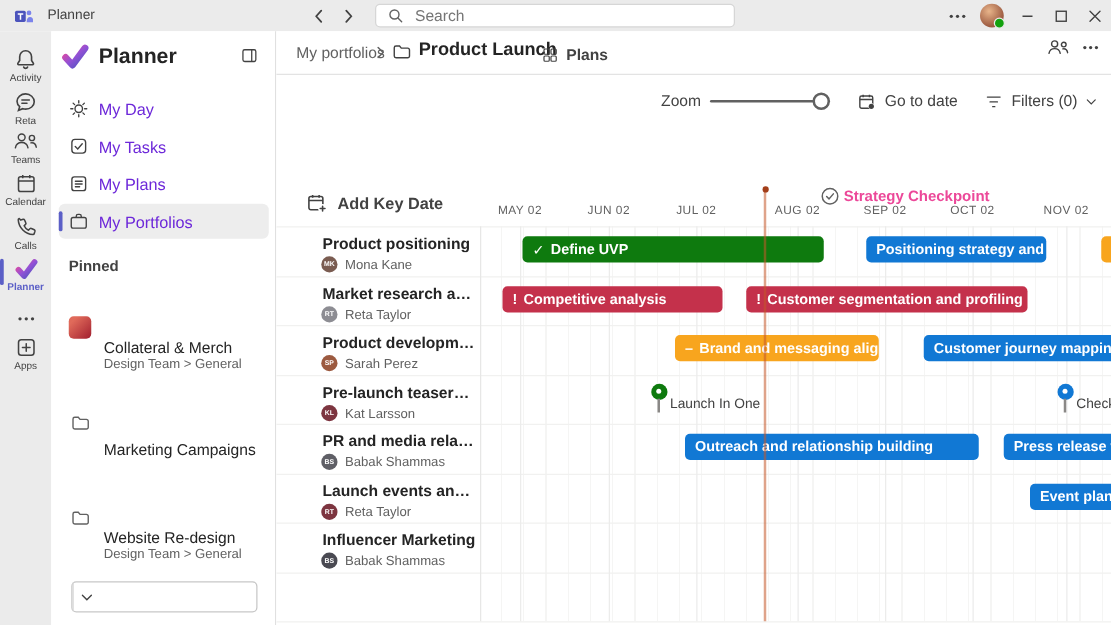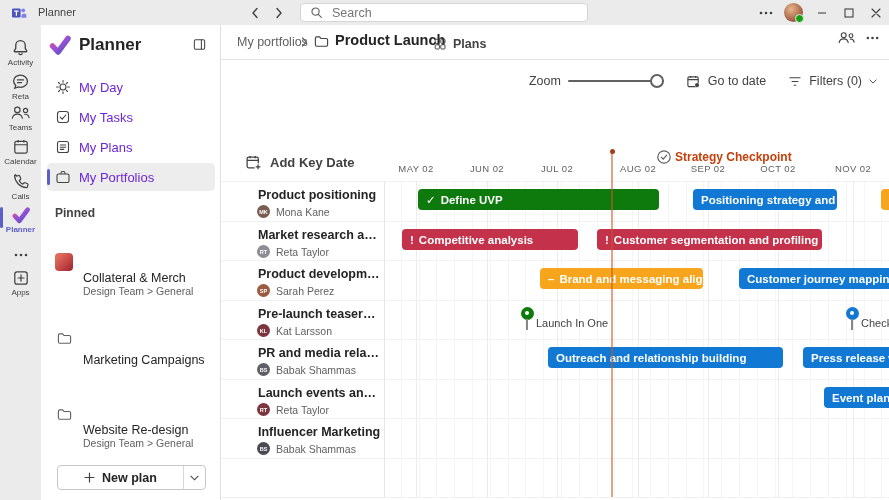--- a/index.html
+++ b/index.html
@@ -98,21 +98,21 @@
   .ms{position:absolute;pointer-events:auto;cursor:pointer;}
   .ms .dot{position:absolute;left:-6.5px;top:-6.5px;width:13px;height:13px;border-radius:50%;}
   .ms .dot::after{content:"";position:absolute;left:4.5px;top:4.5px;width:4px;height:4px;border-radius:50%;background:#fff;}
   .ms .stem{position:absolute;left:-1px;top:6px;width:2px;height:11px;background:#8a8886;}
   .ms .mlb{position:absolute;left:9px;top:4px;font-size:11px;color:#424242;white-space:nowrap;}
   .today{position:absolute;top:127px;bottom:3px;width:2px;background:rgba(196,88,42,.55);z-index:6;}
   .today::before{content:"";position:absolute;left:-1.5px;top:-3px;width:5px;height:5px;border-radius:50%;background:#a33e19;}
   .keydate{position:absolute;top:124px;z-index:5;}
   .keydate .kstem{position:absolute;left:-0.5px;top:14px;bottom:0;width:1.5px;background:#c9c7c5;}
   .keydate .kic{position:absolute;left:-8px;top:0;}
-  .keydate .klb{position:absolute;left:11px;top:1px;font-size:12px;font-weight:700;color:#c2410c;white-space:nowrap;text-align:right;}
+  .keydate .klb{position:absolute;left:11px;top:1px;font-size:12px;font-weight:700;color:#ec4899;white-space:nowrap;text-align:right;}
   .bars-layer{position:absolute;left:0;top:0;width:668px;height:475px;z-index:4;pointer-events:none;}
 </style>
 </head>
 <body>
 
 <div class="stage" style="--c-green: #0e7a0e; --c-red: #c4314b; --c-orange: #f8a51e; --c-blue: #1178d4;">
 
   <div class="titlebar">
     <div class="t-logo">
       <svg viewBox="0 0 16 16">
@@ -337,28 +337,20 @@
               <path d="M2.5 4.5A1.5 1.5 0 014 3h3l1.5 1.8H14a1.5 1.5 0 011.5 1.5v5.2A1.5 1.5 0 0114 13H4a1.5 1.5 0 01-1.5-1.5z" fill="none" stroke="#616161" stroke-width="1.2"></path>
             </svg>
           </div>
           <div class="pin-txt">
             <div class="pt">Website Re-design</div>
             <div class="ps">Design Team &gt; General</div>
           </div>
         </div>
       </div>
     <div class="newplan">
-      <div class="np-main">
-        <span>
-            <svg width="11" height="11" viewBox="0 0 11 11">
-              <path d="M5.5 1v9M1 5.5h9" stroke="#424242" stroke-width="1.2" stroke-linecap="round"></path>
-            </svg>
-          </span>
-        <span>New plan</span>
-      </div>
       <div class="np-chev">
         <svg width="9" height="6" viewBox="0 0 10 6">
             <path d="M1 1l4 4 4-4" fill="none" stroke="#424242" stroke-width="1.2" stroke-linecap="round"></path>
           </svg>
       </div>
     </div>
   </div>
 
   <div class="main">
     <div class="hdr">

